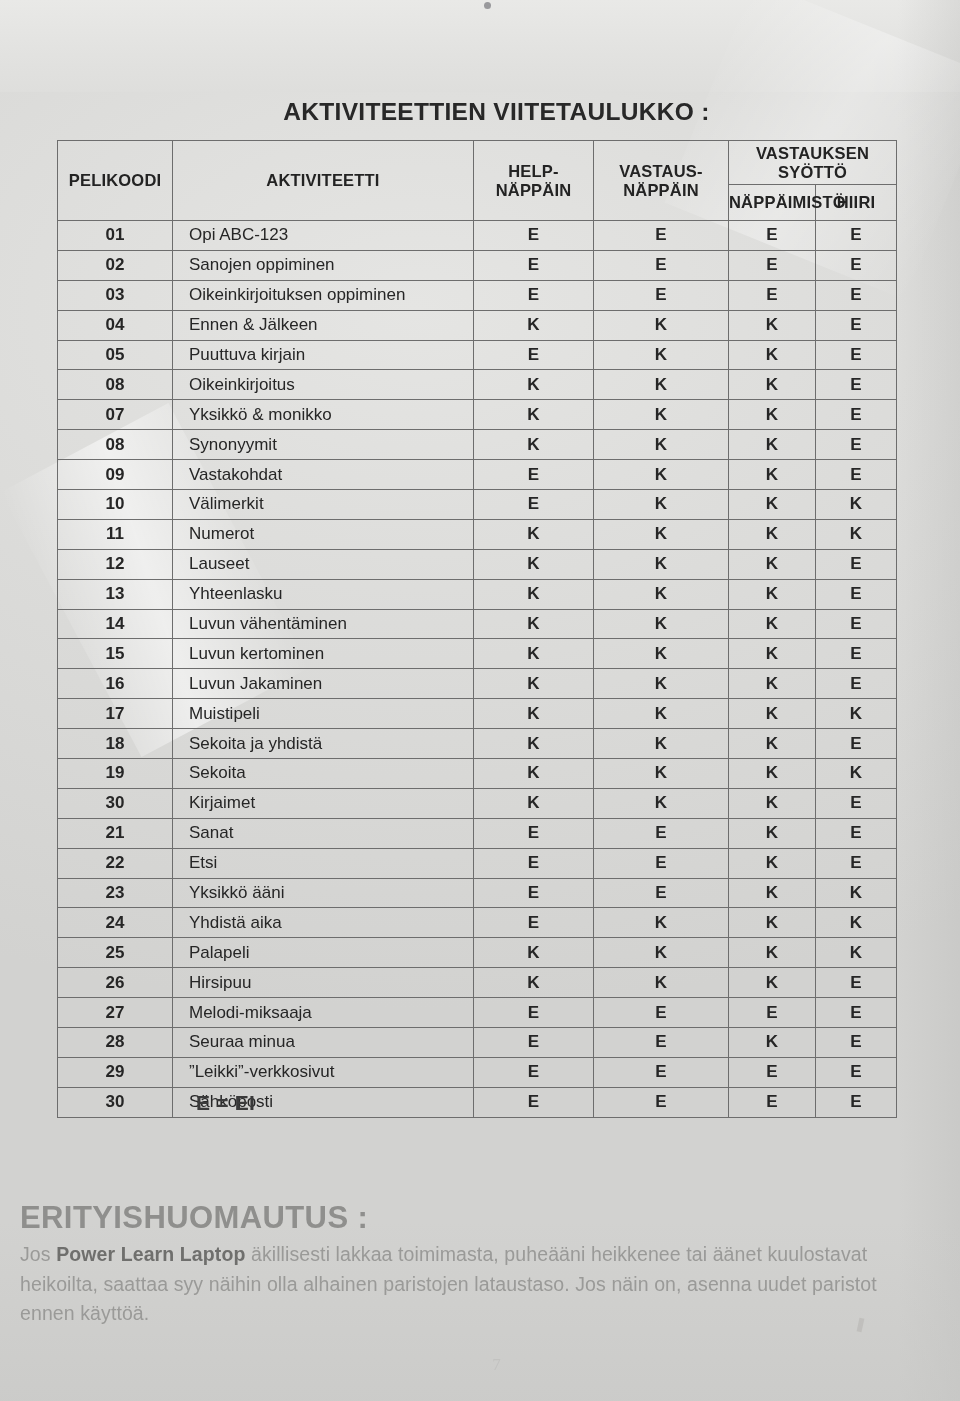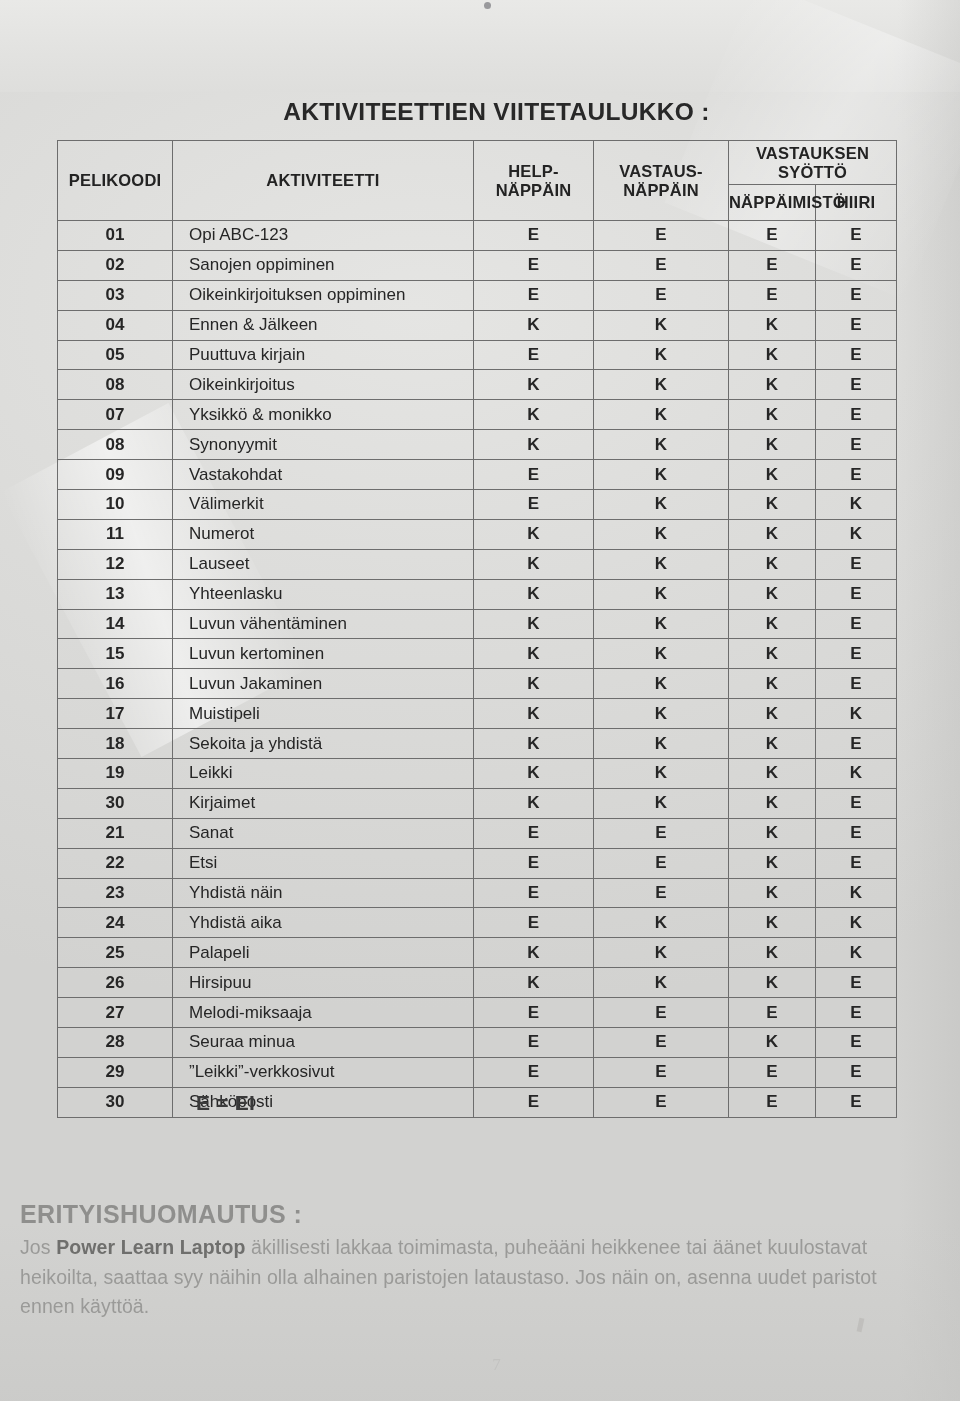--- a/index.html
+++ b/index.html
@@ -134,21 +134,21 @@
   }
   .note-line-2 { padding-left: 168px; }
 
   .special-block {
     position: absolute;
     left: 20px;
     top: 1200px;
     width: 905px;
   }
   .special-title {
-    font-size: 25px;
+    font-size: 31px;
     font-weight: bold;
     color: #8f8f8d;
     letter-spacing: .4px;
     margin-bottom: 4px;
   }
   .special-body {
     font-size: 19.5px;
     line-height: 1.52;
     color: #9a9a98;
     letter-spacing: .1px;
@@ -355,21 +355,21 @@
         <tr>
           <td class="c-code">18</td>
           <td class="c-name">Sekoita ja yhdistä</td>
           <td class="c-val">K</td>
           <td class="c-val">K</td>
           <td class="c-val">K</td>
           <td class="c-val">E</td>
         </tr>
         <tr>
           <td class="c-code">19</td>
-          <td class="c-name">Leikki</td>
+          <td class="c-name">Sekoita</td>
           <td class="c-val">K</td>
           <td class="c-val">K</td>
           <td class="c-val">K</td>
           <td class="c-val">K</td>
         </tr>
         <tr>
           <td class="c-code">30</td>
           <td class="c-name">Kirjaimet</td>
           <td class="c-val">K</td>
           <td class="c-val">K</td>
@@ -387,21 +387,21 @@
         <tr>
           <td class="c-code">22</td>
           <td class="c-name">Etsi</td>
           <td class="c-val">E</td>
           <td class="c-val">E</td>
           <td class="c-val">K</td>
           <td class="c-val">E</td>
         </tr>
         <tr>
           <td class="c-code">23</td>
-          <td class="c-name">Yhdistä näin</td>
+          <td class="c-name">Yksikkö ääni</td>
           <td class="c-val">E</td>
           <td class="c-val">E</td>
           <td class="c-val">K</td>
           <td class="c-val">K</td>
         </tr>
         <tr>
           <td class="c-code">24</td>
           <td class="c-name">Yhdistä aika</td>
           <td class="c-val">E</td>
           <td class="c-val">K</td>

